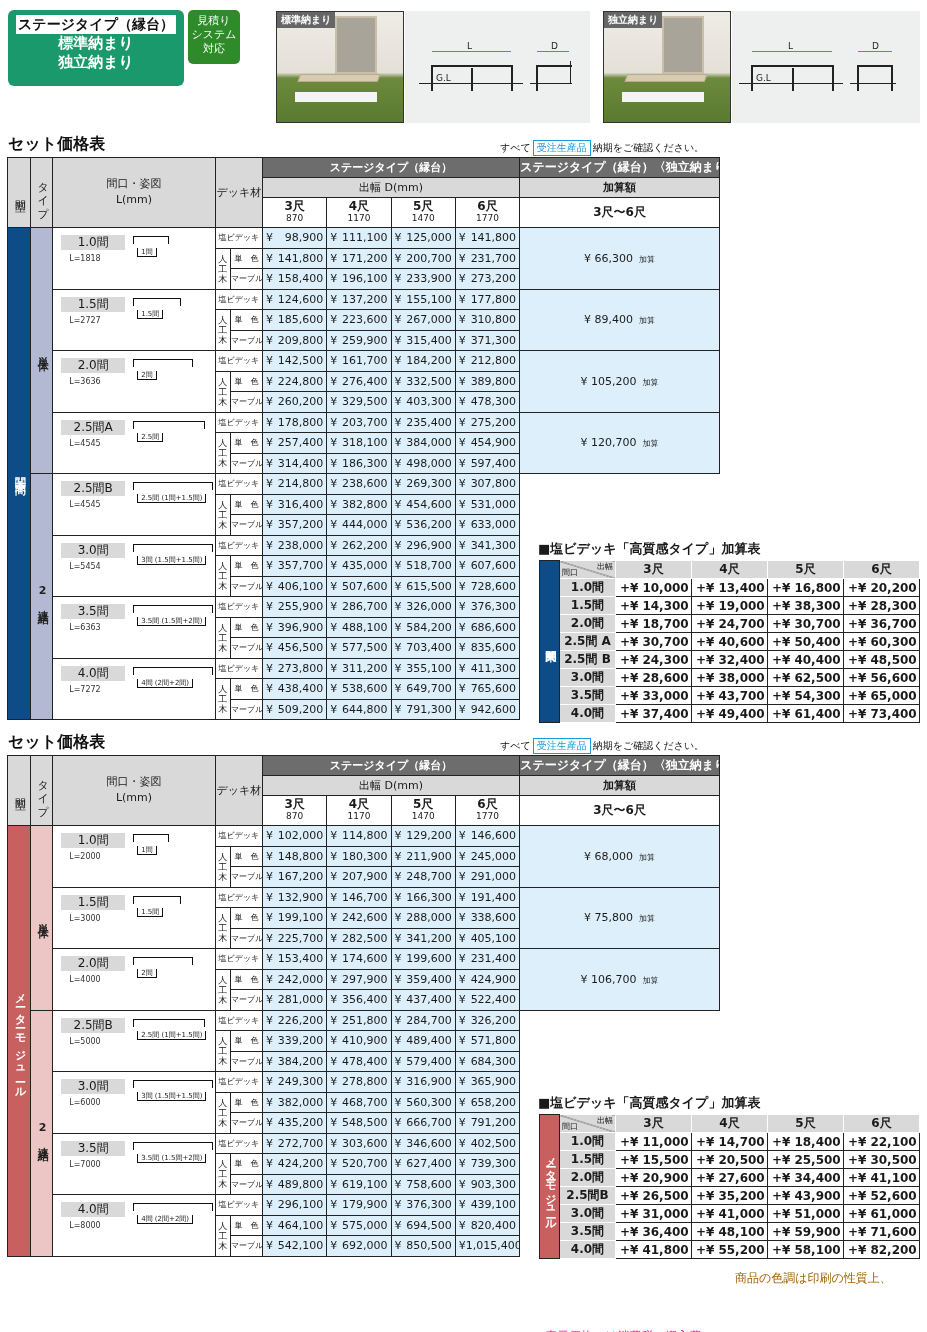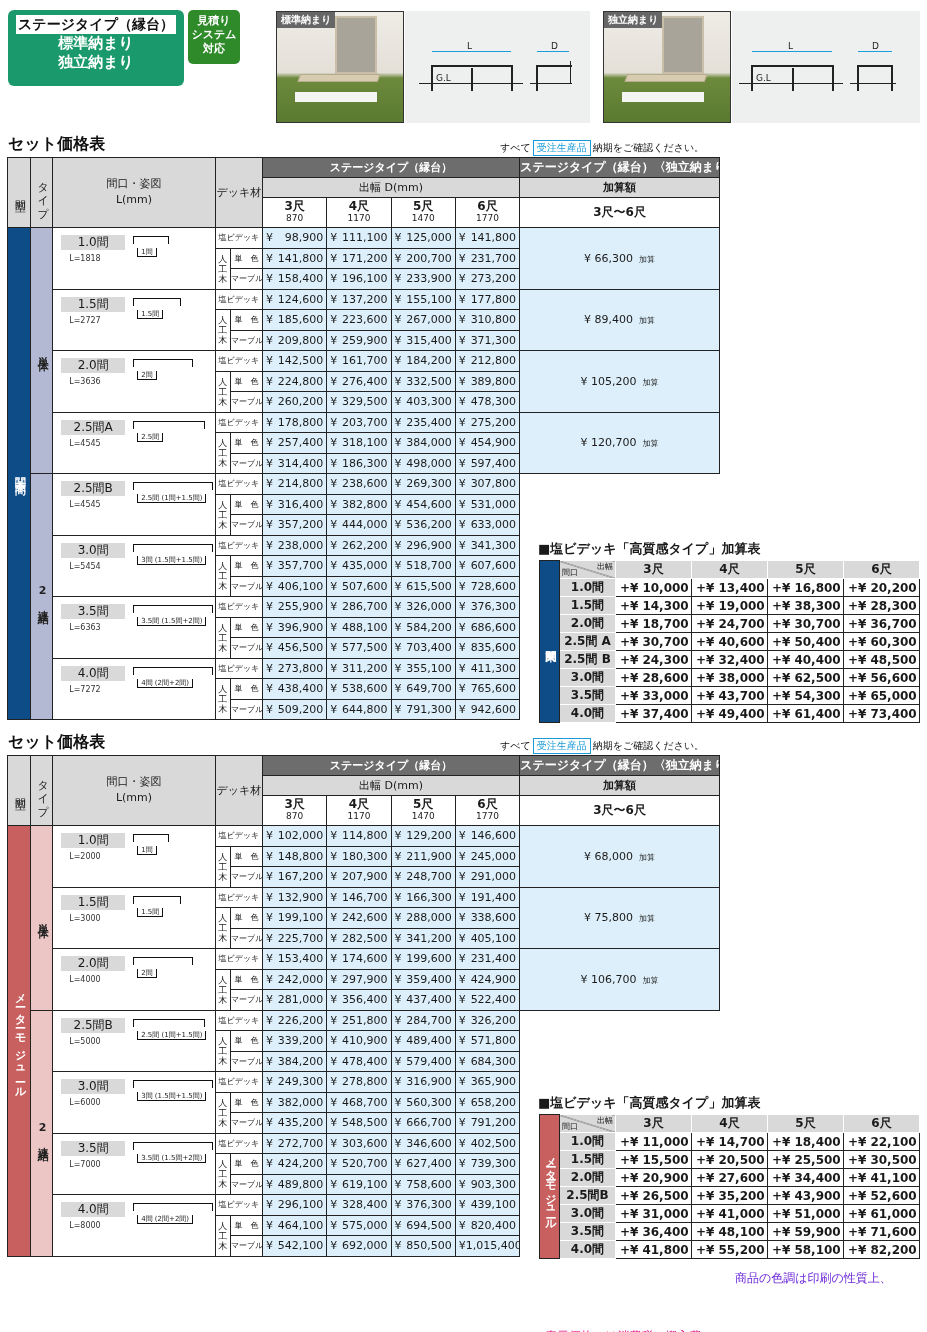--- a/index.html
+++ b/index.html
@@ -2,21 +2,21 @@
 <html><head>
 <meta charset="utf-8">
 <style>
 *{box-sizing:border-box;margin:0;padding:0;}
 body{width:927px;height:1332px;background:#fff;font-family:"DejaVu Sans","Liberation Sans",sans-serif;color:#1a1a1a;position:relative;overflow:hidden;}
 .abs{position:absolute;}
 
 .badge-main{left:8px;top:10px;width:176px;height:76px;background:#1a9a6c;border-radius:6px;color:#fff;text-align:center;}
 .badge-main .t1{display:block;margin:5px auto 0;width:160px;background:#fff;color:#111;font-weight:bold;font-size:14px;line-height:19px;}
 .badge-main .t2{display:block;font-size:15px;font-weight:bold;line-height:19px;}
-.badge-est{left:188px;top:10px;width:52px;height:54px;background:#2f8a2a;border-radius:5px;color:#fff;font-size:11px;font-weight:bold;line-height:14px;text-align:center;padding-top:4px;}
+.badge-est{left:188px;top:10px;width:52px;height:54px;background:#2f8a2a;border-radius:5px;color:#fff;font-size:11px;font-weight:normal;line-height:14px;text-align:center;padding-top:4px;}
 .photo{width:128px;height:112px;border:1px solid #333;background:linear-gradient(180deg,#efece6 0%,#e4e0d8 55%,#6d8a3c 60%,#5a7a30 100%);overflow:hidden;}
 .photo .lbl{position:absolute;left:0;top:0;background:#666;color:#fff;font-size:10px;padding:1px 4px;font-weight:bold;}
 .photo .win{position:absolute;left:58px;top:4px;width:42px;height:58px;border:2px solid #c9bfa8;background:#a9a49a;}
 .photo .deck{position:absolute;left:22px;top:62px;width:80px;height:8px;background:#d8ccb0;border:1px solid #b8ac90;transform:skewX(-20deg);}
 .photo .base{position:absolute;left:18px;top:80px;width:82px;height:10px;background:#f4f4f2;}
 .diag{height:112px;background:#eef0ef;}
 .dline{position:absolute;background:#222;}
 .dim{position:absolute;height:1px;background:#17a0dc;}
 .dlbl{position:absolute;font-size:9px;color:#222;}
 
@@ -51,21 +51,21 @@
 .dash td.price,.dash td.deck-lbl{border-bottom:1px dashed #333;}
 
 table.at{border-collapse:collapse;table-layout:fixed;position:absolute;}
 table.at td{border:1px solid #fff;font-size:12px;height:17px;padding:0;white-space:nowrap;}
 table.at td.rl{background:#d9d9d9;text-align:center;font-weight:bold;}
 table.at td.hd{background:#d9d9d9;text-align:center;font-weight:bold;}
 table.at td.v{background:#fff;border-color:#222;border-width:0 1px 1px 0;text-align:right;padding-right:2px;font-weight:bold;}
 table.at td.v span{float:left;padding-left:4px;}
 .at-title{font-size:13px;font-weight:bold;}
 .footer-red{color:#e4007f;font-size:12px;line-height:17px;}
-.footer-blk{color:#6d28d9;font-size:12px;line-height:17px;}
+.footer-blk{color:#a16207;font-size:12px;line-height:17px;}
 </style>
 </head>
 <body>
 
 <div class="abs badge-main">
   <span class="t1">ステージタイプ（縁台）</span>
   <span class="t2">標準納まり</span>
   <span class="t2">独立納まり</span>
 </div>
 <div class="abs badge-est">
@@ -785,21 +785,21 @@
       </tr>
       <tr style="height: 20.5px;">
         <td class="sizecell" rowspan="3">
           <span class="mz">4.0間</span>
           <span class="len">L=8000</span>
           <div class="fig" style="width: 80px;"></div>
           <span class="figdim">4間 (2間+2間)</span>
         </td>
         <td class="deck-lbl" colspan="2">塩ビデッキ</td>
         <td class="price"><span class="y">¥</span><span>296,100</span></td>
-        <td class="price"><span class="y">¥</span><span>328,400</span></td>
+        <td class="price"><span class="y">¥</span><span>179,900</span></td>
         <td class="price"><span class="y">¥</span><span>376,300</span></td>
         <td class="price"><span class="y">¥</span><span>439,100</span></td>
       </tr>
       <tr class="dash" style="height: 20.5px;">
         <td class="jin" rowspan="2" style="white-space:normal;word-break:break-all;">人工木</td>
         <td class="deck-lbl">単　色</td>
         <td class="price"><span class="y">¥</span><span>464,100</span></td>
         <td class="price"><span class="y">¥</span><span>575,000</span></td>
         <td class="price"><span class="y">¥</span><span>694,500</span></td>
         <td class="price"><span class="y">¥</span><span>820,400</span></td>

